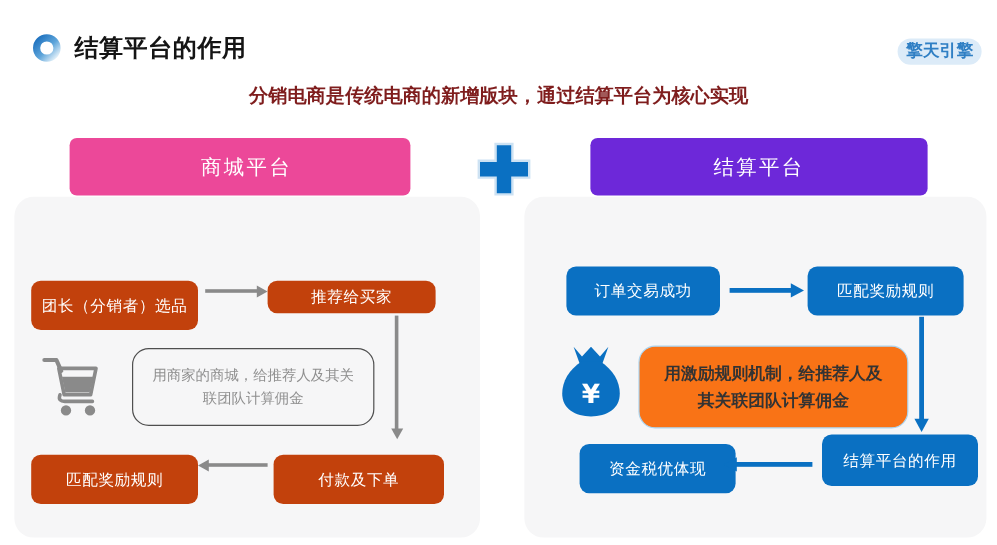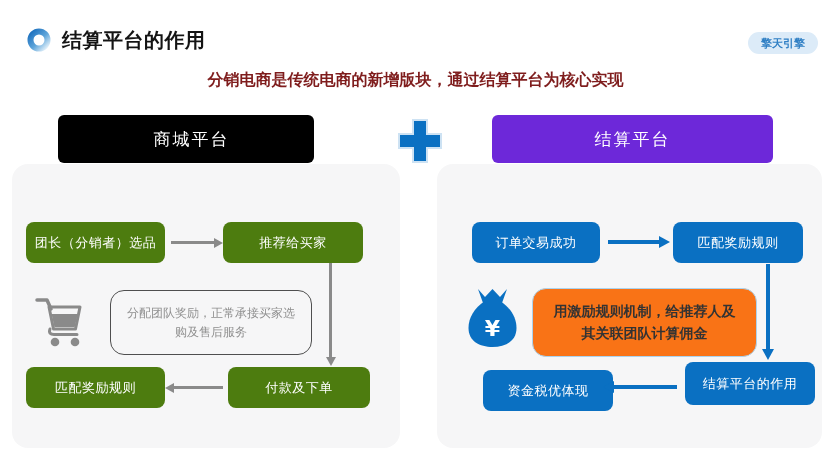--- a/index.html
+++ b/index.html
@@ -4,39 +4,39 @@
 <style>
   * { margin:0; padding:0; box-sizing:border-box; }
   html,body { background:#ffffff; }
   body { font-family:"Liberation Sans","DejaVu Sans",sans-serif; }
   .stage { position:relative; width:831px; height:454px; background:#ffffff; overflow:hidden; }
 
   
   .logo { position:absolute; left:27px; top:28px; width:24px; height:24px; }
   .page-title { position:absolute; left:62px; top:27px; font-size:20px; font-weight:700; color:#141414; letter-spacing:0.5px; }
   .badge { position:absolute; left:748px; top:32px; width:70px; height:22px; background:#dcebf8; border-radius:11px;
-           display:flex; align-items:center; justify-content:center; font-size:11px; color:#2f7fc4; font-weight:600; }
+           display:flex; align-items:center; justify-content:center; font-size:14px; color:#2f7fc4; font-weight:600; }
   .subtitle { position:absolute; left:0; top:70px; width:100%; text-align:center; font-size:16px; font-weight:600; color:#7f1d1d; }
 
   
   .sec-hdr { position:absolute; top:115px; height:48px; border-radius:6px; display:flex; align-items:center; justify-content:center;
              color:#ffffff; font-size:17px; font-weight:500; letter-spacing:2px; }
-  .sec-hdr.gray { left:58px; width:256px; background:#000000;padding-left:11px; }
+  .sec-hdr.gray { left:58px; width:284px; background:#ec4899;padding-left:11px; }
   .sec-hdr.blue { left:492px; width:281px; background:#6d28d9; }
   .plus-wrap { position:absolute; left:395px; top:116px; width:50px; height:50px; }
 
   
   .panel { position:absolute; top:164px; height:284px; background:#f6f6f7; border-radius:16px; }
   .panel.left { left:12px; width:388px; }
   .panel.right { left:437px; width:385px; }
 
   
   .fbox { position:absolute; border-radius:8px; display:flex; align-items:center; justify-content:center;
           color:#ffffff; font-size:13px; letter-spacing:0.5px; }
-  .fbox.gray { background:#4d7c0f; }
+  .fbox.gray { background:#c2410c;margin-top:12px; }
   .fbox.blue { background:#0a70c2; }
 
   
   .note { position:absolute; border-radius:14px; display:flex; align-items:center; justify-content:center; text-align:center; }
   .note.left-note { left:110px; top:290px; width:202px; height:65px; border:1.5px solid #4f4f4f; color:#8f8f8f; font-size:12px; line-height:1.55; padding:0 12px; }
   .note.right-note { left:532px; top:288px; width:225px; height:69px; border:1.5px solid #abd3ee; background:#f97316; color:#333333; font-size:14px; font-weight:600; line-height:1.55; padding:0 14px; }
 
   
   .arrow { position:absolute; }
   .arrow.gray { --c:#8a8a8a; --t:5px; --l:9px; }
@@ -79,34 +79,34 @@
       <path d="M18 4 h14 v14 h14 v14 h-14 v14 h-14 v-14 h-14 v-14 h14 z" fill="#0a70c2" stroke="#cde2f3" stroke-width="2"></path>
     </svg>
   </div>
   <div class="sec-hdr blue">结算平台</div>
 
   <div class="panel left"></div>
   <div class="panel right"></div>
 
   <div class="fbox gray" style="left:26px; top:222px; width:139px; height:41px;">团长（分销者）选品</div>
   <div class="arrow gray h to-right" style="left:171px; top:241px; width:44px;"></div>
-  <div class="fbox gray" style="left:223px; top:222px; width:140px; height:41px;">推荐给买家</div>
+  <div class="fbox gray" style="left:223px; top:222px; width:140px; height:27px;">推荐给买家</div>
 
   <div class="arrow gray v to-down" style="left:329px; top:263px; height:95px;"></div>
 
   <svg class="icon-abs" style="left:33px; top:292px;" width="52" height="56" viewBox="0 0 52 56">
     <path d="M4 8 h10 l4 9" fill="none" stroke="#8a8a8a" stroke-width="3.5" stroke-linecap="round" stroke-linejoin="round"></path>
     <path d="M16 15 h31 l-4.5 22 h-22 z" fill="none" stroke="#8a8a8a" stroke-width="3" stroke-linejoin="round"></path>
     <path d="M18.6 22 h26.2 l-3.1 13 h-20.3 z" fill="#8a8a8a"></path>
     <path d="M17 37 c-1.5 4 0.5 5.5 4 5.5 h23" fill="none" stroke="#8a8a8a" stroke-width="3" stroke-linecap="round"></path>
     <circle cx="22" cy="50" r="4.3" fill="#8a8a8a"></circle>
     <circle cx="42" cy="50" r="4.3" fill="#8a8a8a"></circle>
   </svg>
 
-  <div class="note left-note">分配团队奖励，正常承接买家选购及售后服务</div>
+  <div class="note left-note">用商家的商城，给推荐人及其关联团队计算佣金</div>
 
   <div class="fbox gray" style="left:26px; top:367px; width:139px; height:41px;">匹配奖励规则</div>
   <div class="arrow gray h to-left" style="left:173px; top:386px; width:50px;"></div>
   <div class="fbox blue" style="left:472px; top:222px; width:128px; height:41px;">订单交易成功</div>
 
   <div class="fbox gray" style="left:228px; top:367px; width:142px; height:41px;">付款及下单</div>
   <div class="arrow blue h to-right" style="left:608px; top:240px; width:52px;"></div>
   <div class="fbox blue" style="left:673px; top:222px; width:130px; height:41px;">匹配奖励规则</div>
 
   <div class="arrow blue v to-down" style="left:766px; top:264px; height:86px;"></div>

